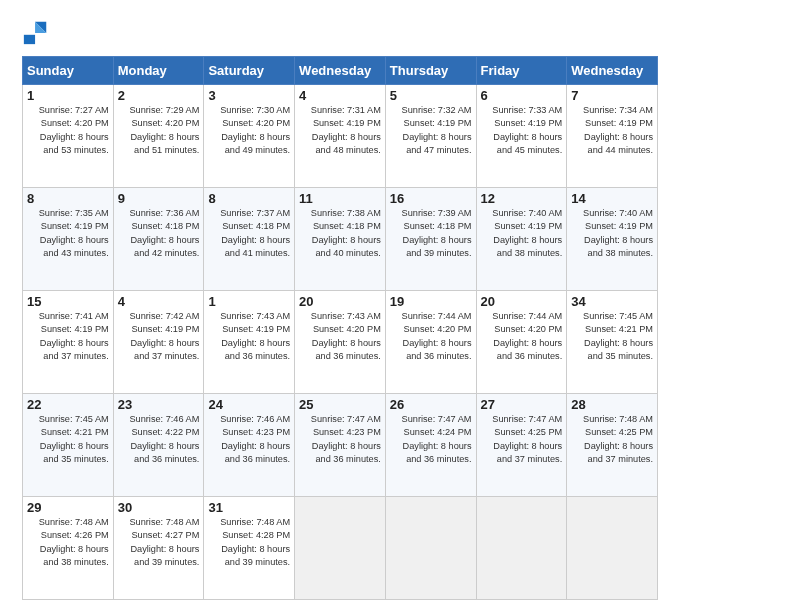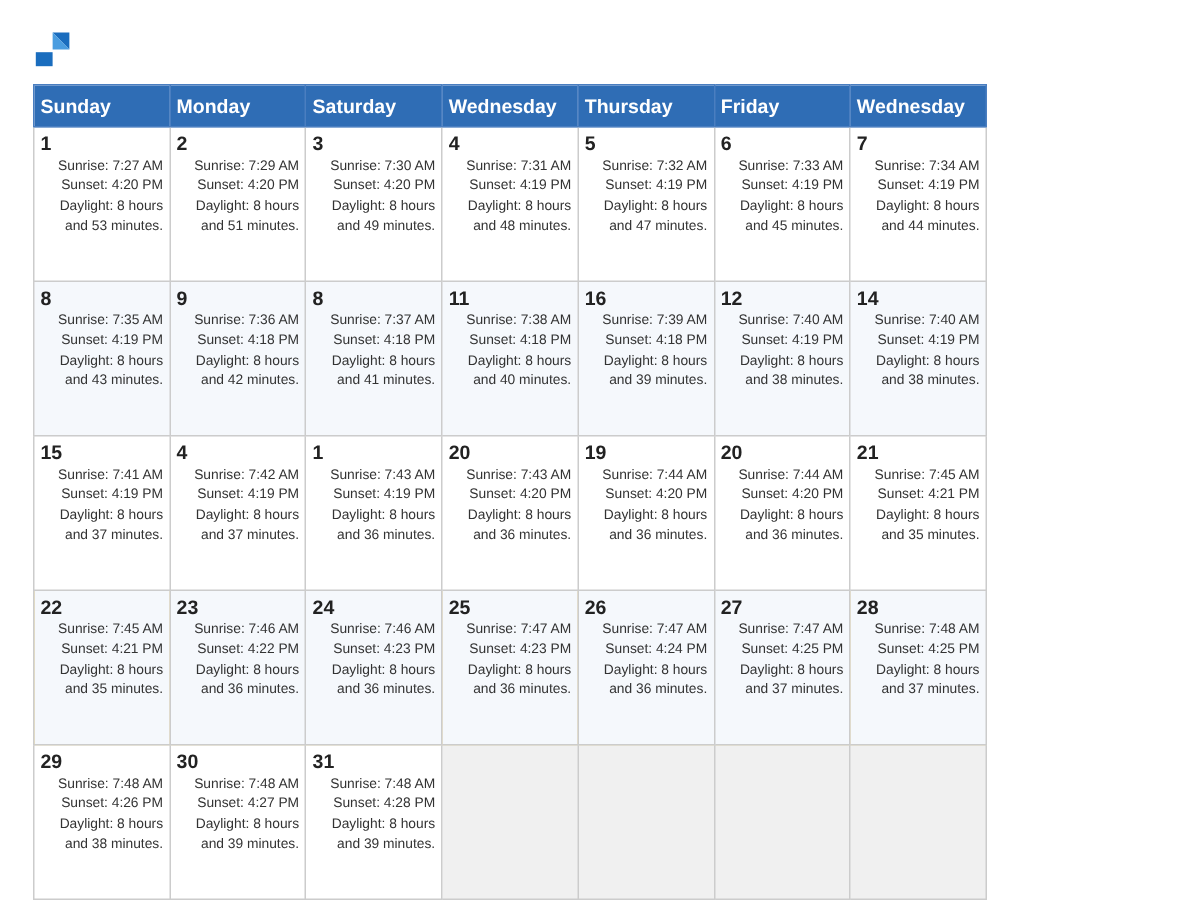--- a/index.html
+++ b/index.html
@@ -213,25 +213,25 @@
           </td>
           <td>
             <span class="day-num">19</span>
             <div class="day-info">Sunrise: 7:44 AM<br>Sunset: 4:20 PM<br>Daylight: 8 hours and 36 minutes.</div>
           </td>
           <td>
             <span class="day-num">20</span>
             <div class="day-info">Sunrise: 7:44 AM<br>Sunset: 4:20 PM<br>Daylight: 8 hours and 36 minutes.</div>
           </td>
           <td>
-            <span class="day-num">21</span>
+            <span class="day-num">34</span>
             <div class="day-info">Sunrise: 7:45 AM<br>Sunset: 4:21 PM<br>Daylight: 8 hours and 35 minutes.</div>
           </td>
         </tr>
-        <tr style="background: #eab308;">
+        <tr style="background: #1d4ed8;">
           <td>
             <span class="day-num">22</span>
             <div class="day-info">Sunrise: 7:45 AM<br>Sunset: 4:21 PM<br>Daylight: 8 hours and 35 minutes.</div>
           </td>
           <td>
             <span class="day-num">23</span>
             <div class="day-info">Sunrise: 7:46 AM<br>Sunset: 4:22 PM<br>Daylight: 8 hours and 36 minutes.</div>
           </td>
           <td>
             <span class="day-num">24</span>

